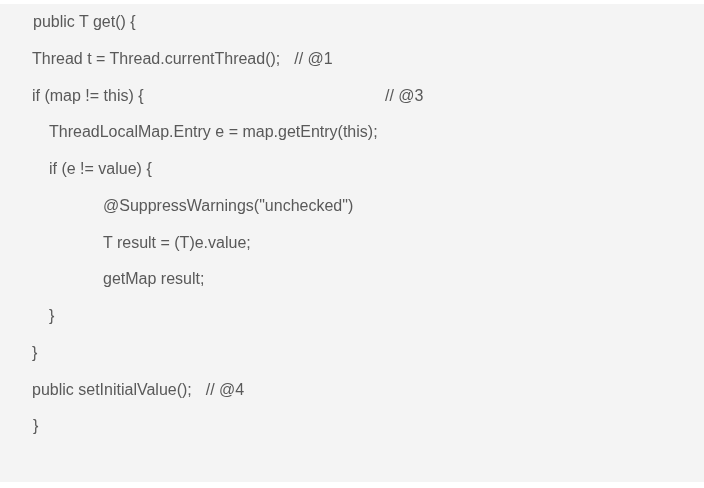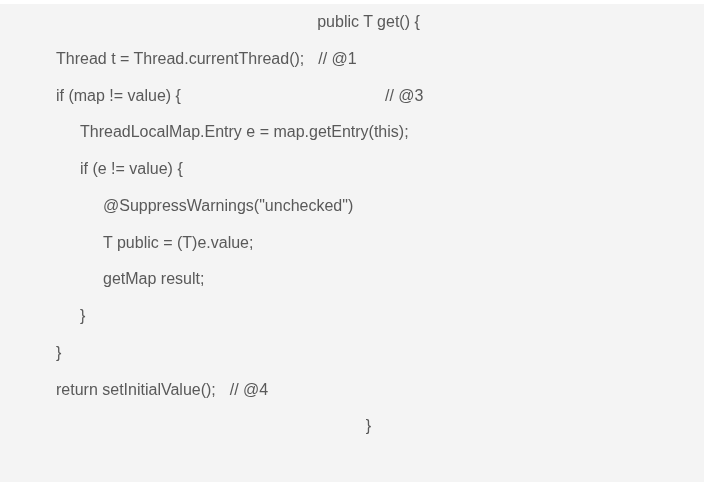--- a/index.html
+++ b/index.html
@@ -23,44 +23,44 @@
     font-size: 16px;
     color: var(--text-color, #595959);
     -webkit-font-smoothing: antialiased;
   }
   .code-line {
     position: relative;
     height: 36.77px;
     line-height: 36.77px;
     white-space: pre;
   }
-  .indent-0 { padding-left: 33px; text-align: center; }
-  .indent-1 { padding-left: 56px; }
-  .indent-2 { padding-left: 80px; }
+  .indent-0 { padding-left: 33px; }
+  .indent-1 { padding-left: 32px; }
+  .indent-2 { padding-left: 49px; }
   .indent-3 { padding-left: 103px; }
   .code-comment {
     margin-left: 14px;
   }
   .code-comment.aligned {
     position: absolute;
     left: 385px;
     margin-left: 0;
   }
 </style>
 </head>
 <body>
 
 <div class="code-panel">
   <div class="code-block" id="code-block">
       <div class="code-line indent-0"><span>public T get() {</span></div>
       <div class="code-line indent-1"><span>Thread t = Thread.currentThread();</span><span class="code-comment">// @1</span></div>
-      <div class="code-line indent-1"><span>if (map != value) {</span><span class="code-comment aligned">// @3</span></div>
+      <div class="code-line indent-1"><span>if (map != this) {</span><span class="code-comment aligned">// @3</span></div>
       <div class="code-line indent-2"><span>ThreadLocalMap.Entry e = map.getEntry(this);</span></div>
       <div class="code-line indent-2"><span>if (e != value) {</span></div>
       <div class="code-line indent-3"><span>@SuppressWarnings("unchecked")</span></div>
-      <div class="code-line indent-3"><span>T public = (T)e.value;</span></div>
+      <div class="code-line indent-3"><span>T result = (T)e.value;</span></div>
       <div class="code-line indent-3"><span>getMap result;</span></div>
       <div class="code-line indent-2"><span>}</span></div>
       <div class="code-line indent-1"><span>}</span></div>
-      <div class="code-line indent-1"><span>return setInitialValue();</span><span class="code-comment">// @4</span></div>
+      <div class="code-line indent-1"><span>public setInitialValue();</span><span class="code-comment">// @4</span></div>
       <div class="code-line indent-0"><span>}</span></div>
     </div>
 </div>
 
 </body></html>

